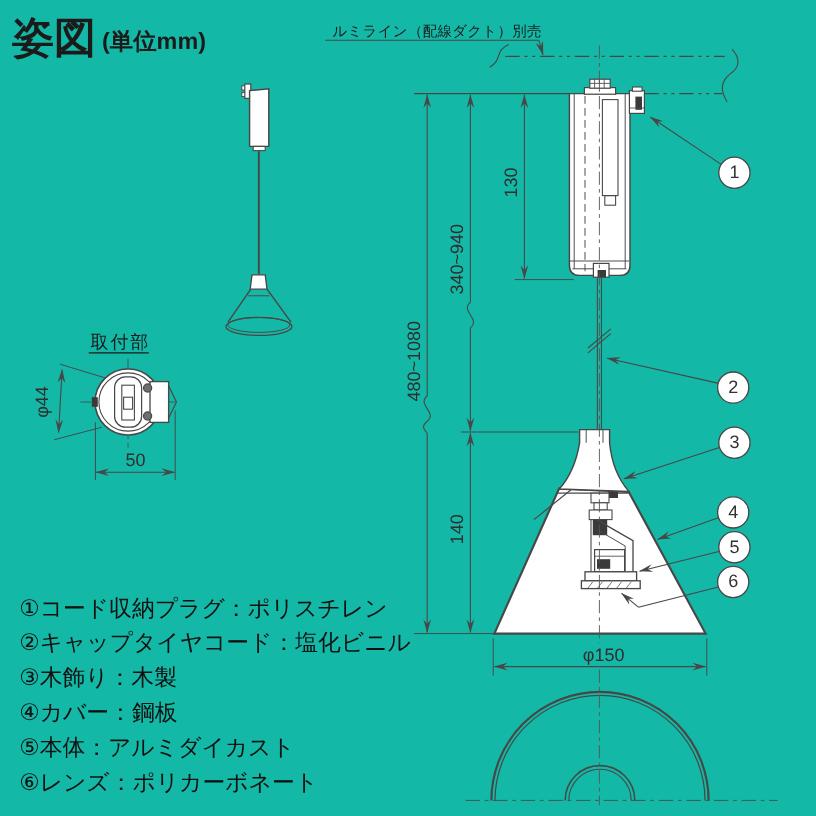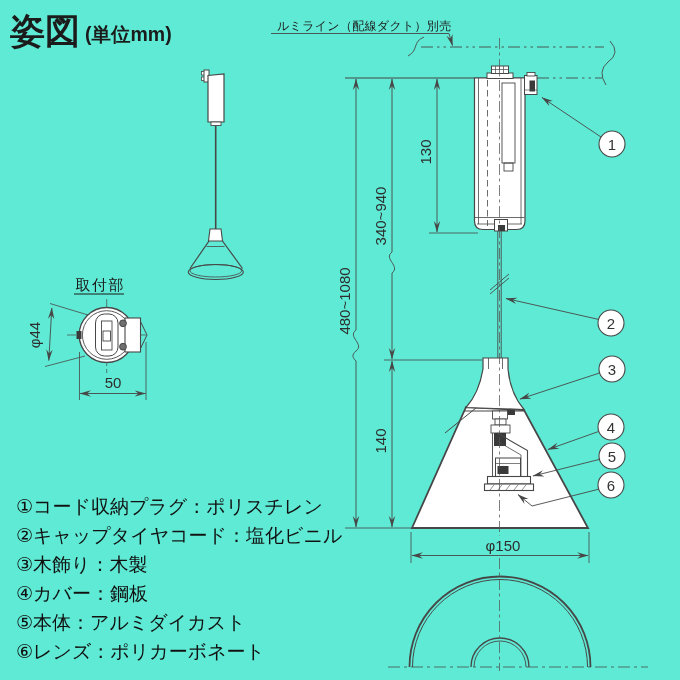--- a/index.html
+++ b/index.html
@@ -1,16 +1,16 @@
 <!DOCTYPE html>
 <html><head>
 <meta charset="utf-8">
 <style>
   html,body{margin:0;padding:0;background:#fff;}
-  .canvas{position:relative;width:680px;height:680px;background:#5eead4;overflow:hidden;
+  .canvas{position:relative;width:680px;height:680px;background:#14b8a6;overflow:hidden;
           font-family:"Liberation Sans","DejaVu Sans",sans-serif;}
   svg{display:block;}
   text{fill:#1b1b1b;}
   .dimtxt{fill:#2e2e2e;font-size:15px;}
   .calloutnum{fill:#333;font-size:15px;}
   .notetxt{fill:#111;font-size:19px;}
 </style>
 </head>
 <body>
 

